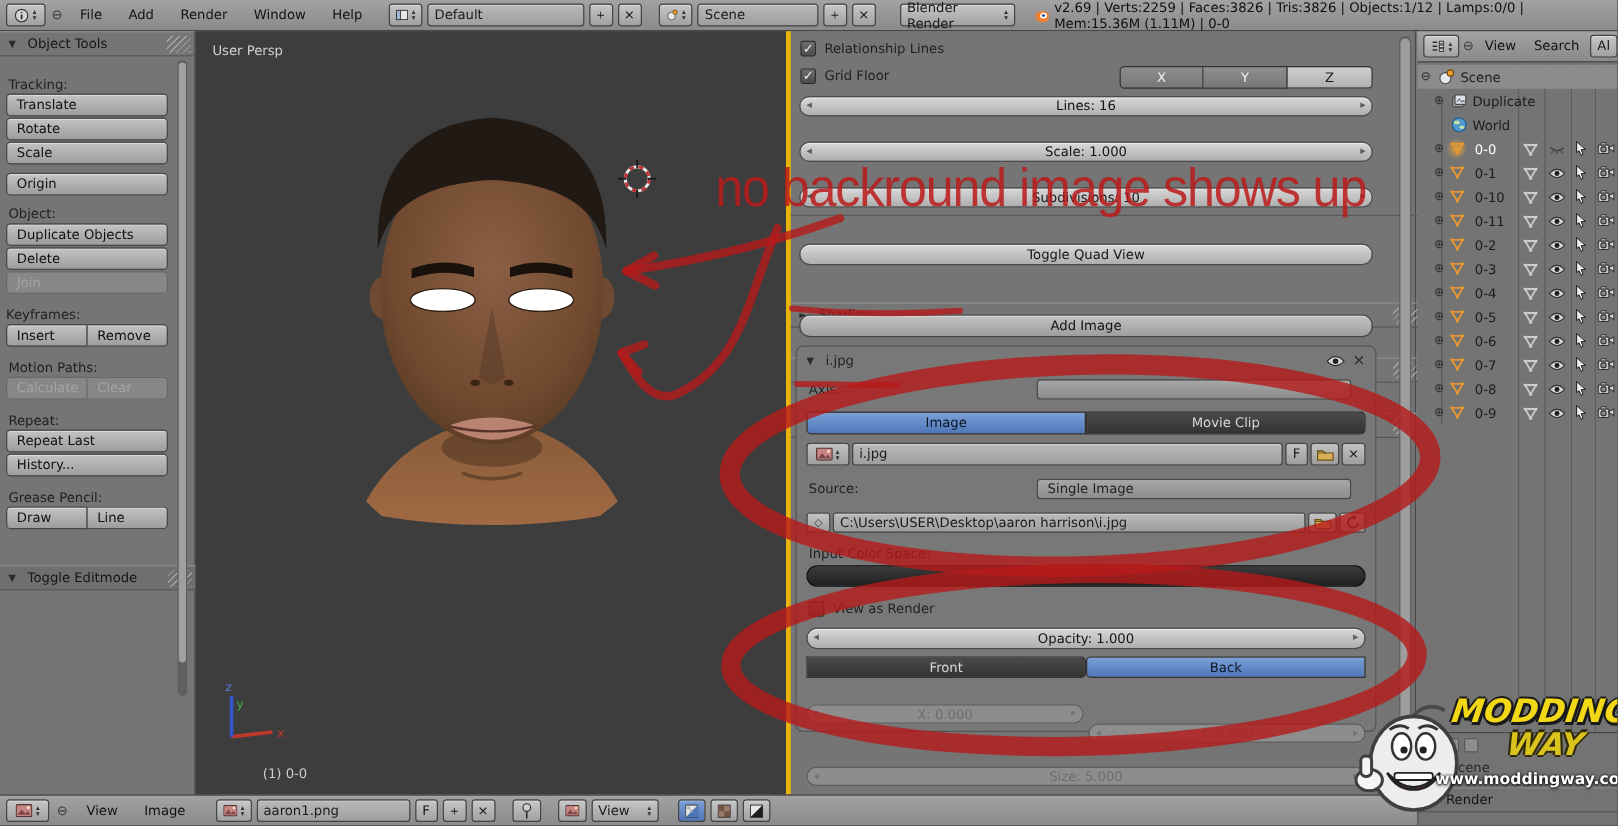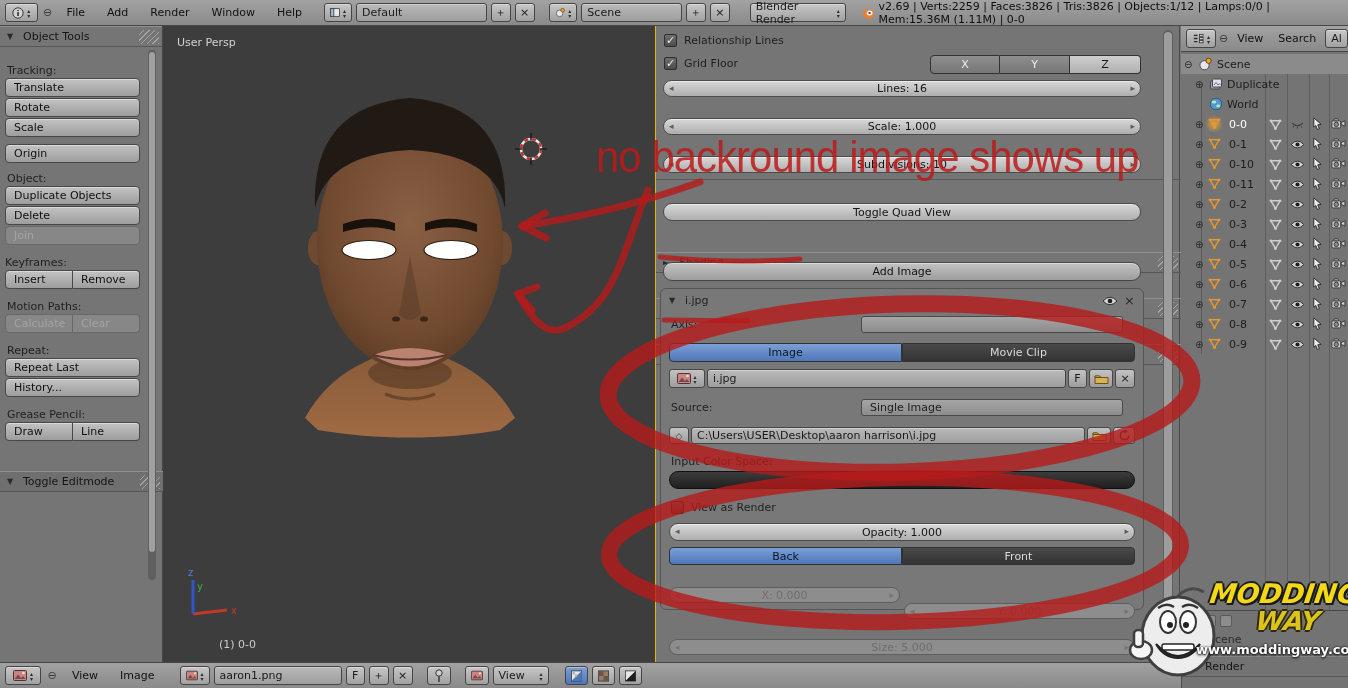--- a/index.html
+++ b/index.html
@@ -306,21 +306,21 @@
     <svg class="abs" style="left:12px;top:538px" width="80" height="66" viewBox="0 0 80 66">
       <path d="M18 50 L52 46" stroke="#c0392b" stroke-width="3"></path>
       <path d="M18 50 L18 16" stroke="#3455c8" stroke-width="3"></path>
       <text x="56" y="50" fill="#c0392b" font-size="10">x</text>
       <text x="22" y="26" fill="#3fae4a" font-size="10">y</text>
       <text x="13" y="12" fill="#5a78e0" font-size="10">z</text>
     </svg>
     <span class="abs" style="left:56px;top:612px;color:#cdcdcd">(1) 0-0</span>
   </div>
 
-  <div class="abs" style="left:655px;top:26px;width:525px;height:636px;background:#757575;border-left:1px solid #eab308;border-right:1px solid #4a4a4a">
+  <div class="abs" style="left:655px;top:26px;width:525px;height:636px;background:#757575;border-left:4px solid #eab308;border-right:1px solid #4a4a4a">
 
     <div class="abs" style="left:8px;top:8px;display:flex;align-items:center;gap:7px">
       <span class="cb on"></span>
       <span class="lbl">Relationship Lines</span>
     </div>
     <div class="abs" style="left:8px;top:31px;display:flex;align-items:center;gap:7px">
       <span class="cb on"></span>
       <span class="lbl">Grid Floor</span>
     </div>
     <div class="abs half" style="left:274px;top:29px;width:211px;height:18px">
@@ -450,25 +450,25 @@
         <span class="lbl">View as Render</span>
       </div>
 
       <div class="abs slider" style="left:8px;top:234px;width:466px;height:18px">
         <span class="sa sal">◂</span>
           <span>Opacity: 1.000</span>
           <span class="sa sar">▸</span>
       </div>
 
       <div class="abs half" style="left:8px;top:258px;width:466px">
+        <div class="tab dark br" style="width:233px;height:18px">
+            <span>Front</span>
+          </div>
         <div class="tab blue bl" style="width:233px;height:18px">
             <span>Back</span>
-          </div>
-        <div class="tab dark br" style="width:233px;height:18px">
-            <span>Front</span>
           </div>
       </div>
 
       <div class="abs slider dim" style="left:8px;top:280px;width:231px;height:16px">
         <span class="sa sal">◂</span>
           <span>X: 0.000</span>
           <span class="sa sar">▸</span>
       </div>
       <div class="abs slider dim" style="left:243px;top:280px;width:231px;height:16px">
         <span class="sa sal">◂</span>

